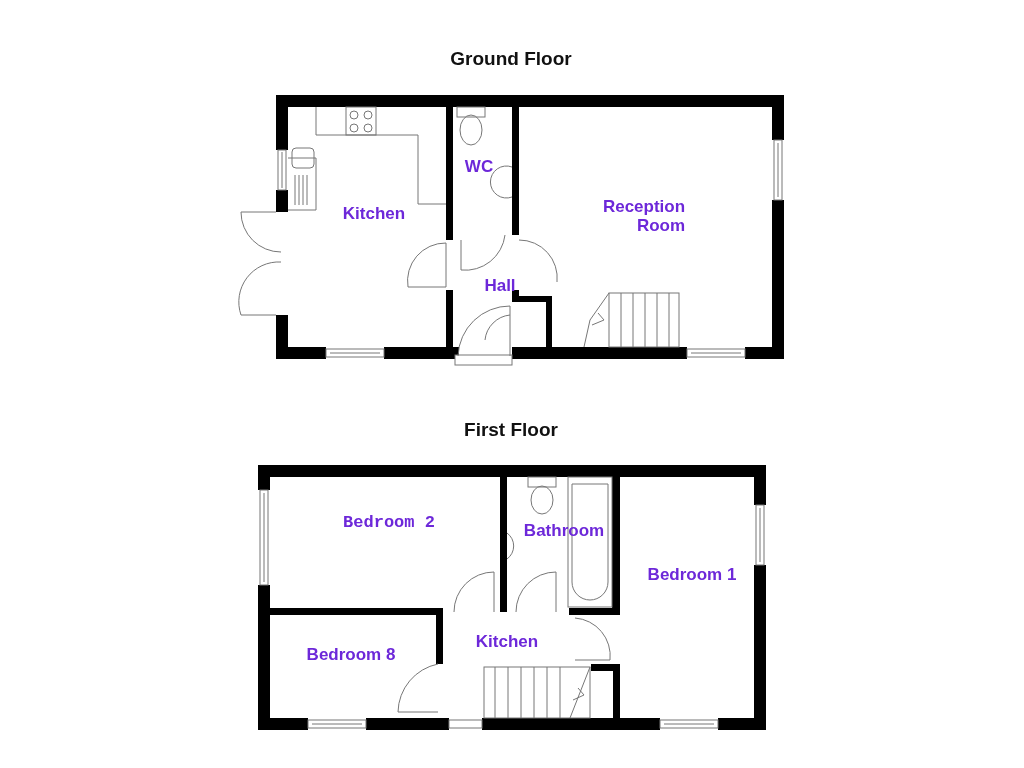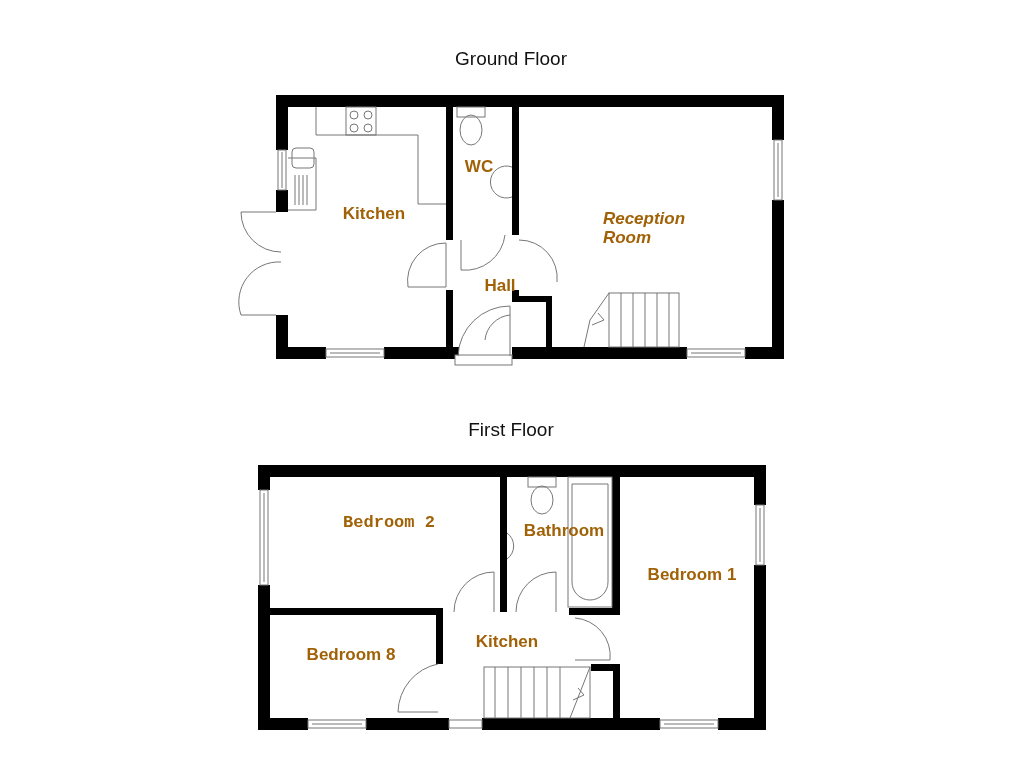--- a/index.html
+++ b/index.html
@@ -1,19 +1,19 @@
 <!DOCTYPE html>
 <html><head>
 <meta charset="utf-8">
 <style>
   html,body{margin:0;padding:0;background:#fff;}
   body{width:1024px;height:768px;position:relative;overflow:hidden;font-family:"Liberation Sans",sans-serif;}
   svg{position:absolute;left:0;top:0;}
-  .title{position:absolute;font-weight:normal;font-size:19px;color:#111;transform:translateX(-50%);white-space:nowrap;}
-  .room{position:absolute;font-weight:bold;font-size:17px;color:#a16207;transform:translate(-50%,-50%);text-align:left;line-height:19px;white-space:nowrap;}
+  .title{position:absolute;font-weight:bold;font-size:19px;color:#111;transform:translateX(-50%);white-space:nowrap;}
+  .room{position:absolute;font-weight:bold;font-size:17px;color:#6d28d9;transform:translate(-50%,-50%);text-align:right;line-height:19px;white-space:nowrap;}
   .room span{display:block;}
 </style>
 </head>
 <body>
 
 <svg width="1024" height="768" viewBox="0 0 1024 768">
   <g fill="#000">
     <rect x="276" y="95" width="508" height="12"></rect>
     <rect x="276" y="95" width="12" height="55"></rect>
     <rect x="276" y="190" width="12" height="22"></rect>
@@ -120,21 +120,21 @@
     <line x1="547" y1="667" x2="547" y2="718"></line>
       <line x1="560" y1="667" x2="560" y2="718"></line>
     <polyline points="590,667 570,718"></polyline>
     <polyline points="578,688 584,695 573,700"></polyline>
   </g>
 </svg>
 
 <div class="title" style="left:511px;top:48px;">Ground Floor</div>
 <div class="room" style="left:374px;top:213px;">Kitchen</div>
 <div class="room" style="left:479px;top:166px;">WC</div>
-<div class="room" style="left:644px;top:228px;font-style:italic;">
+<div class="room" style="left:644px;top:216px;">
   <span>Reception</span>
   <span>Room</span>
 </div>
 <div class="room" style="left:500px;top:285px;">Hall</div>
 
 <div class="title" style="left:511px;top:419px;">First Floor</div>
 <div class="room" style="left:389px;top:522px;font-family:Liberation Mono, monospace;">Bedroom 2</div>
 <div class="room" style="left:564px;top:530px;">Bathroom</div>
 <div class="room" style="left:692px;top:574px;">Bedroom 1</div>
 <div class="room" style="left:351px;top:654px;">Bedroom 8</div>

